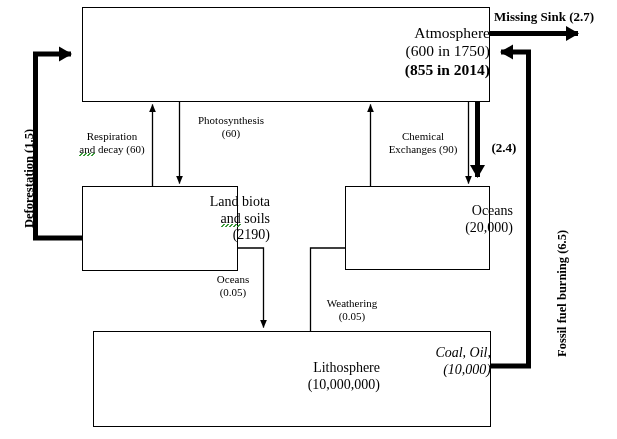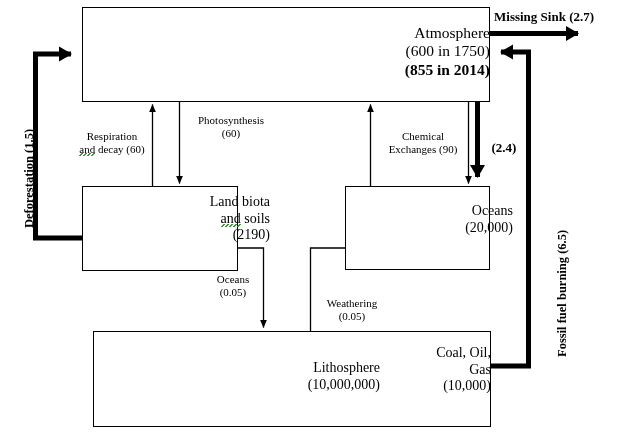--- a/index.html
+++ b/index.html
@@ -128,23 +128,22 @@
   <div class="box-label title-15" style="left:345px; top:203px; width:168px;">
     <span class="label-line">Oceans</span>
     <span class="label-line">(20,000)</span>
   </div>
 
   <div class="reservoir-box" style="left:93px; top:331px; width:398px; height:96px;"></div>
   <div class="box-label title-15" style="left:89px; top:360px; width:291px;">
     <span class="label-line">Lithosphere</span>
     <span class="label-line">(10,000,000)</span>
   </div>
-  <div class="box-label title-15" style="left:385px; top:345px; width:106px;">
+  <div class="box-label title-15" style="left:385px; top:345px; width:106px;font-style:italic;">
     <span class="label-line">Coal, Oil,</span>
-    <span class="label-line">Gas</span>
     <span class="label-line">(10,000)</span>
   </div>
 
   <div class="flux-label" style="left:66px; top:130px; width:92px;">
     <span class="label-line">Respiration</span>
     <span class="label-line"><span class="spell">and</span><span> decay (60)</span></span>
   </div>
 
   <div class="flux-label" style="left:183px; top:114px; width:96px;">
     <span class="label-line">Photosynthesis</span>

